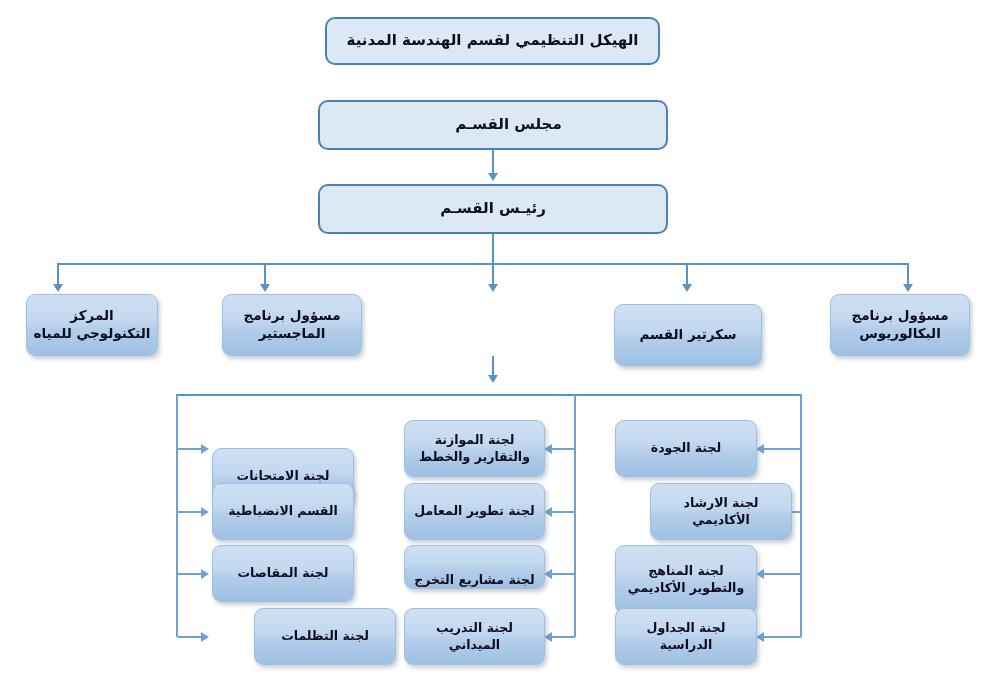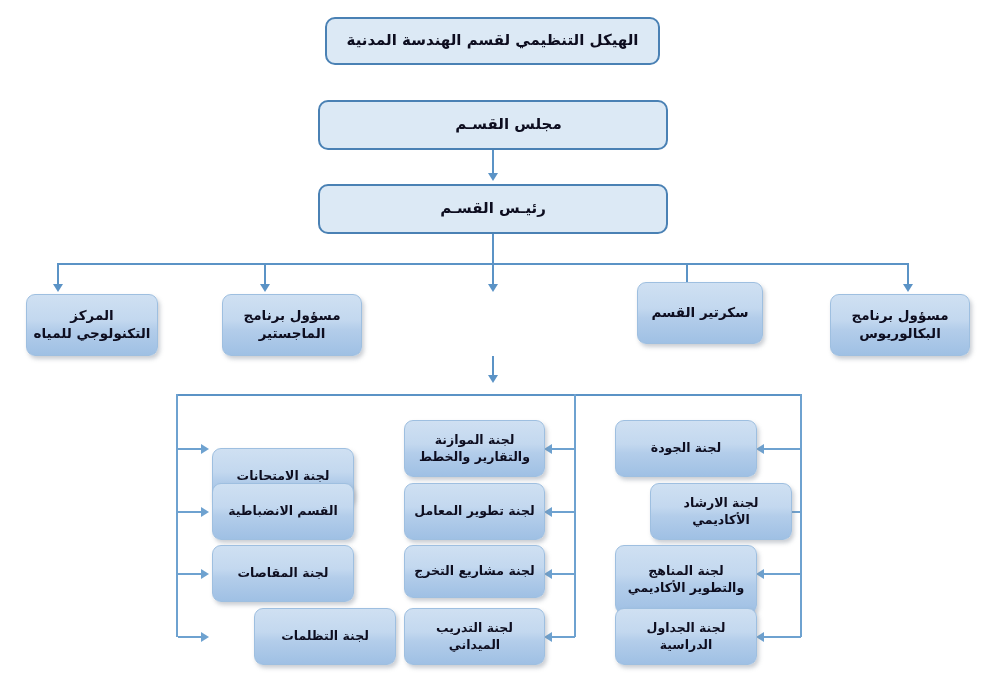--- a/index.html
+++ b/index.html
@@ -130,21 +130,21 @@
     <span class="node-label">المركز
 التكنولوجي للمياه</span>
   </div>
 
   <div class="node grad" style="left:222px; top:294px; width:140px; height:62px;">
     <span class="node-label">مسؤول برنامج
 الماجستير</span>
   </div>
 
 
-  <div class="node grad" style="left:614px; top:282px; width:126px; height:62px;margin-left:23px;">
+  <div class="node grad" style="left:614px; top:304px; width:148px; height:62px;">
     <span class="node-label">سكرتير القسم</span>
   </div>
 
   <div class="node grad" style="left:830px; top:294px; width:140px; height:62px;">
     <span class="node-label">مسؤول برنامج
 البكالوريوس</span>
   </div>
 
   <div class="ln v" style="left:492px; top:356px; width:2px; height:20px;"></div>
   <div class="arrow down" style="left:488px; top:375px;"></div>
@@ -211,21 +211,21 @@
 
   <div class="node grad small" style="left:404px; top:420px; width:141px; height:57px;">
     <span class="node-label">لجنة الموازنة
 والتقارير والخطط</span>
   </div>
 
   <div class="node grad small" style="left:404px; top:483px; width:141px; height:57px;">
     <span class="node-label">لجنة تطوير المعامل</span>
   </div>
 
-  <div class="node grad small" style="left:404px; top:545px; width:141px; height:53px;">
+  <div class="node grad small" style="left:404px; top:545px; width:141px; height:44px;align-items:flex-end;">
     <span class="node-label">لجنة مشاريع التخرج</span>
   </div>
 
   <div class="node grad small" style="left:404px; top:608px; width:141px; height:57px;">
     <span class="node-label">لجنة التدريب
 الميداني</span>
   </div>
 
   <div class="node grad small" style="left:615px; top:420px; width:142px; height:57px;">
     <span class="node-label">لجنة الجودة</span>

